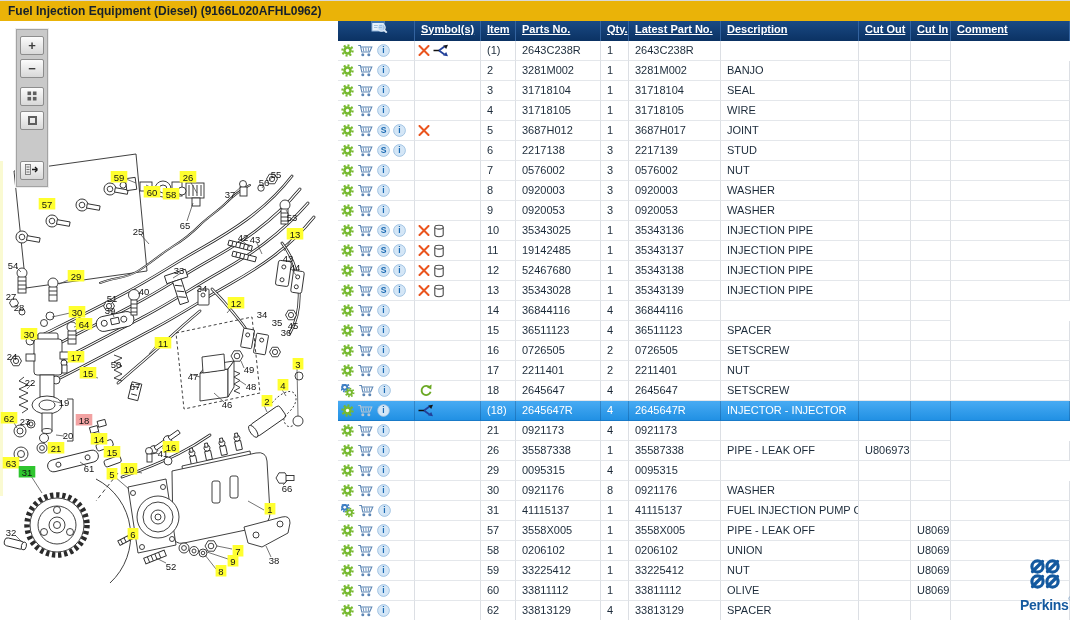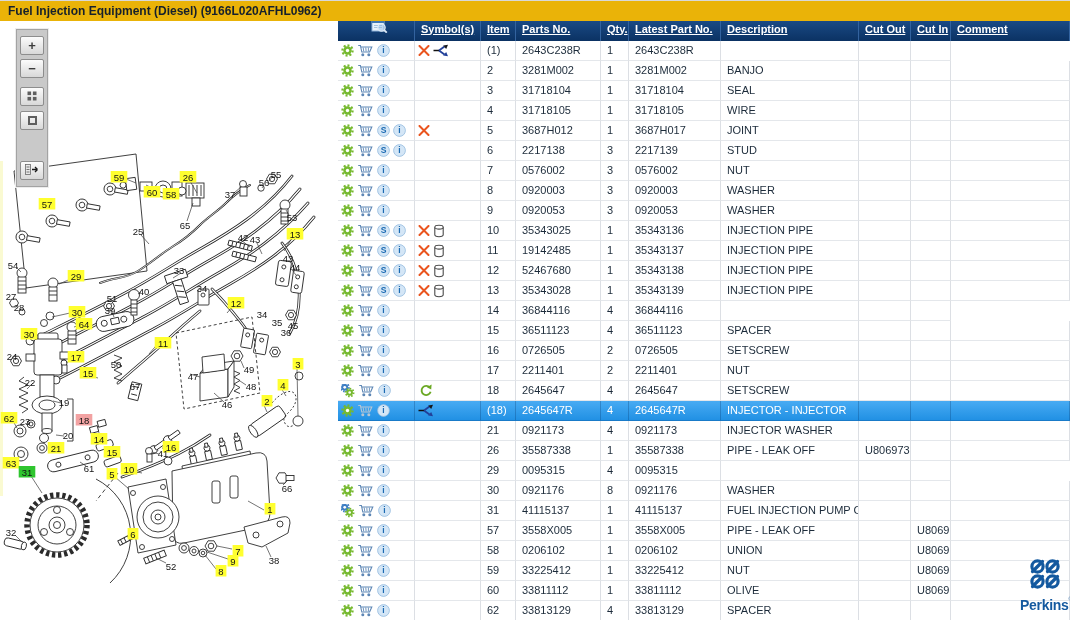--- a/index.html
+++ b/index.html
@@ -1527,21 +1527,20 @@
               <circle cx="6.5" cy="6.5" r="5.9" fill="#d4e6f6" stroke="#93bade" stroke-width="0.8"></circle>
               <text x="6.5" y="9.4" text-anchor="middle" font-size="8.6" font-weight="bold" fill="#1b6ab2" font-family="Liberation Sans, sans-serif">i</text>
             </svg>
           </span>
         </div>
         <div class="cell icons"></div>
         <div class="cell">21</div>
         <div class="cell">0921173</div>
         <div class="cell">4</div>
         <div class="cell">0921173</div>
-        <div class="cell">INJECTOR WASHER</div>
         <div class="cell"></div>
         <div class="cell"></div>
         <div class="cell"></div>
       </div>
       <div class="trow" style="grid-template-columns: 77px 66px 35px 85px 28px 92px 138px 52px 40px 119px;">
         <div class="cell icons">
           <span class="ic">
             <svg width="13" height="13" viewBox="0 0 13 13">
               <circle cx="6.5" cy="6.5" r="4.2" fill="#76b92f"></circle>
               <circle cx="6.5" cy="6.5" r="5.1" fill="none" stroke="#76b92f" stroke-width="2.2" stroke-dasharray="2 1.9"></circle>

